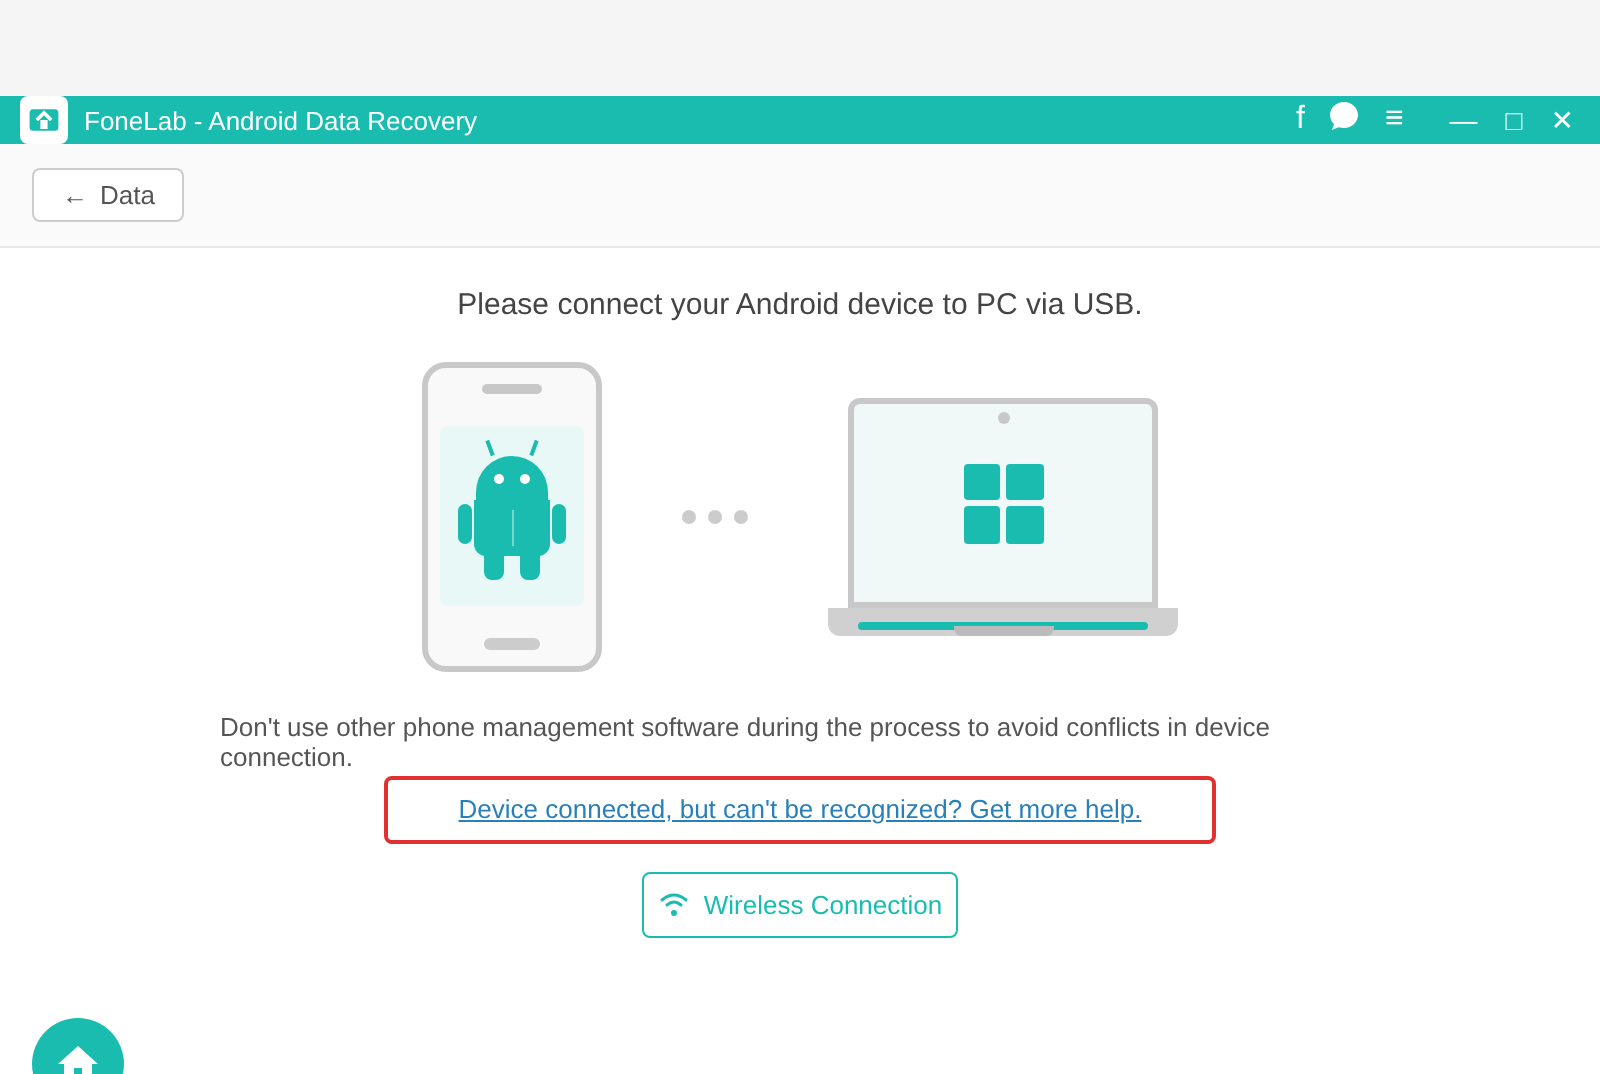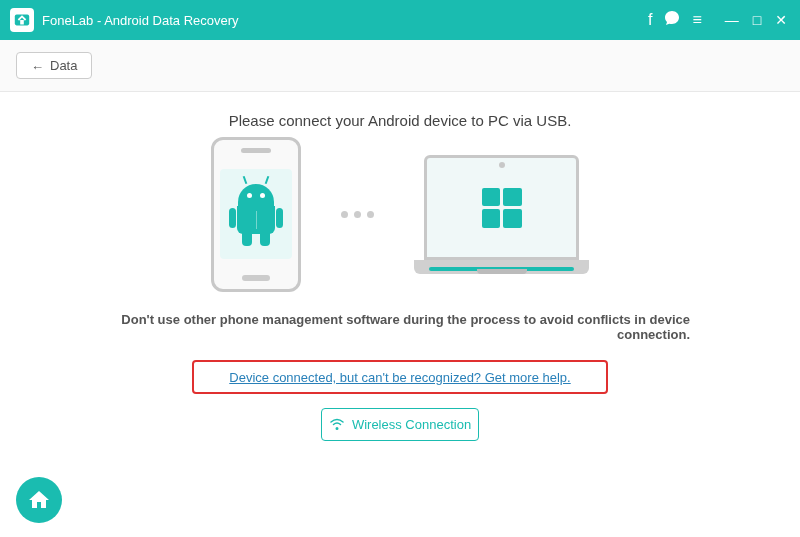--- a/index.html
+++ b/index.html
@@ -10,23 +10,24 @@
       background: #f5f5f5;
       overflow: hidden;
     }
 
     
     .title-bar {
       display: flex;
       align-items: center;
       justify-content: space-between;
       background: #1abcb0;
-      height: 40px;
+      height: 24px;
       padding: 0 10px;
       color: white;
+      margin-top: 48px;
     }
     .title-bar-left {
       display: flex;
       align-items: center;
       gap: 8px;
     }
     .title-bar-logo {
       width: 24px;
       height: 24px;
       background: white;
@@ -99,21 +100,21 @@
       flex: 1;
       display: flex;
       flex-direction: column;
       align-items: center;
       padding: 20px 40px 10px;
     }
 
     .instruction-text {
       font-size: 15px;
       color: #444;
-      margin-bottom: 8px;
+      margin-bottom: 20px;
       text-align: center;
     }
 
     
     .illustration {
       display: flex;
       align-items: center;
       justify-content: center;
       gap: 30px;
       margin-bottom: 20px;
@@ -333,24 +334,23 @@
       right: 15px;
       height: 4px;
       background: #1abcb0;
       border-radius: 2px;
     }
 
     
     .warning-text {
       font-size: 13px;
       color: #555;
-      text-align: right;
-      margin-bottom: 18px;
+      text-align: left;
+      margin-bottom: 2px;
       max-width: 580px;
-      font-weight: bold;
     }
 
     
     .help-link-wrap {
       border: 2px solid #e03030;
       border-radius: 4px;
       padding: 6px 35px;
       margin-bottom: 14px;
       cursor: pointer;
     }

